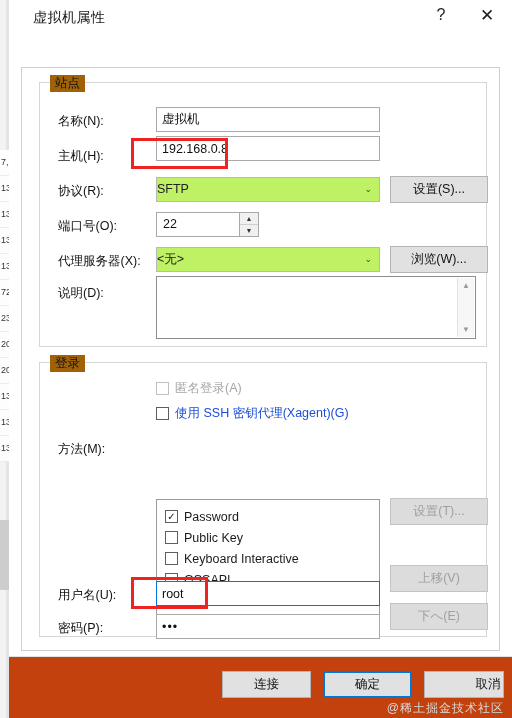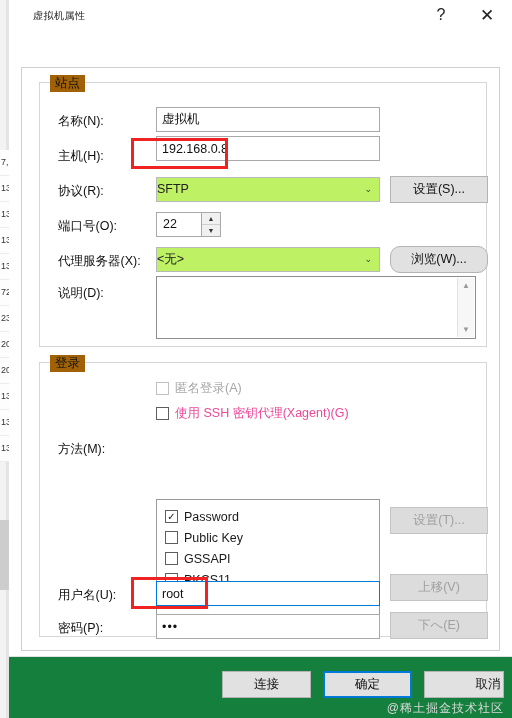--- a/index.html
+++ b/index.html
@@ -57,21 +57,21 @@
   #titlebar {
     position: relative;
     height: 36px;
     background: #ffffff;
     border-bottom: 0px;
   }
   #title-text {
     position: absolute;
     left: 24px;
     top: 9px;
-    font-size: 10px;
+    font-size: 14px;
     color: #1a1a1a;
     letter-spacing: .5px;
   }
   .cap-btn {
     position: absolute;
     top: 0;
     width: 38px;
     height: 30px;
     display: flex;
     align-items: center;
@@ -247,28 +247,28 @@
     box-sizing: border-box;
     border: 1px solid #b4b4b4;
     background: #e1e1e1;
     font-size: 12.5px;
     color: #111;
     text-align: center;
     height: 27px;
     line-height: 25px;
     font-family: "Liberation Sans", sans-serif;
   }
-  .btn.disabled { color: #a0a0a0; background: #dcdcdc; border-color: #c4c4c4; margin-top: 9px; }
+  .btn.disabled { color: #a0a0a0; background: #dcdcdc; border-color: #c4c4c4; }
   .btn.default { border: 2px solid #0078d7; background: #e1e1e1; line-height: 23px; }
 
   
   .cbx-row {
     position: absolute;
     font-size: 12.5px;
-    color: #ec4899;
+    color: #1d4ed8;
     display: flex;
     align-items: center;
     white-space: nowrap;
   }
   .cbx-row.disabled { color: #a6a6a6; }
   .box {
     width: 13px; height: 13px;
     border: 1px solid #5e5e5e;
     background: #fff;
     margin-right: 6px;
@@ -303,21 +303,21 @@
     color: #1a1a1a;
   }
 
   
   #bottombar {
     position: absolute;
     left: 0;
     top: 656px;
     width: 503px;
     height: 62px;
-    background: #15803d;
+    background: #c2410c;
     border-top: 1px solid #e2e2e2;
   }
   #watermark {
     position: absolute;
     right: 8px;
     bottom: 2px;
     font-size: 12px;
     color: #d8d8d8;
     letter-spacing: 1px;
   }
@@ -375,34 +375,34 @@
     <input class="txt" style="left: 134px; top: 68px; width: 224px;" value="192.168.0.8">
 
     <div class="field-label" style="left:36px; top:115px;">协议(R):</div>
     <div class="combo" style="left:134px; top:109px; width:224px;">
       <span>SFTP</span>
       <span class="chev">⌄</span>
     </div>
     <div class="btn" style="left:368px; top:108px; width:98px;">设置(S)...</div>
 
     <div class="field-label" style="left:36px; top:150px;">端口号(O):</div>
-    <div class="spin-wrap" style="left:134px; top:144px; width:65px;">
+    <div class="spin-wrap" style="left:134px; top:144px; width:103px;">
       <div class="val">22</div>
       <div class="spin-btns">
         <div>▲</div>
         <div>▼</div>
       </div>
     </div>
 
     <div class="field-label" style="left:36px; top:185px;">代理服务器(X):</div>
     <div class="combo" style="left:134px; top:179px; width:224px;">
       <span>&lt;无&gt;</span>
       <span class="chev">⌄</span>
     </div>
-    <div class="btn" style="left:368px; top:178px; width:98px;border-radius:10px;">浏览(W)...</div>
+    <div class="btn" style="left:368px; top:178px; width:98px;">浏览(W)...</div>
 
     <div class="field-label" style="left:36px; top:217px;">说明(D):</div>
     <div class="area" style="left:134px; top:208px; width:320px; height:63px;">
       <div class="area-scroll">
         <div class="arr up">▲</div>
         <div class="arr dn">▼</div>
       </div>
     </div>
 
     <div class="group" id="group-login">
@@ -421,20 +421,24 @@
 
     <div class="field-label" style="left:36px; top:373px;">方法(M):</div>
     <div id="method-list">
       <div class="m-item">
         <span class="box">✓</span>
         <span>Password</span>
       </div>
       <div class="m-item">
         <span class="box"></span>
         <span>Public Key</span>
+      </div>
+      <div class="m-item">
+        <span class="box"></span>
+        <span>Keyboard Interactive</span>
       </div>
       <div class="m-item">
         <span class="box"></span>
         <span>GSSAPI</span>
       </div>
       <div class="m-item">
         <span class="box"></span>
         <span>PKCS11</span>
       </div>
       <div class="m-item">

